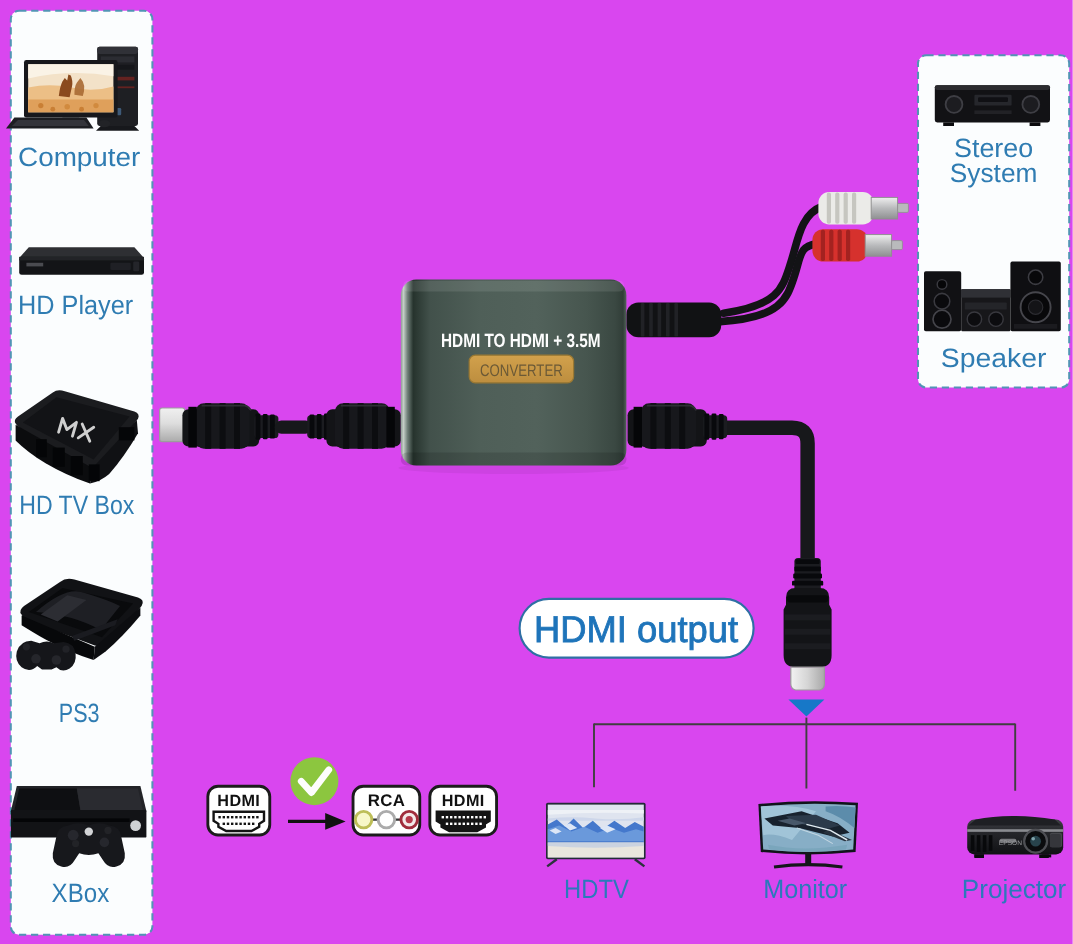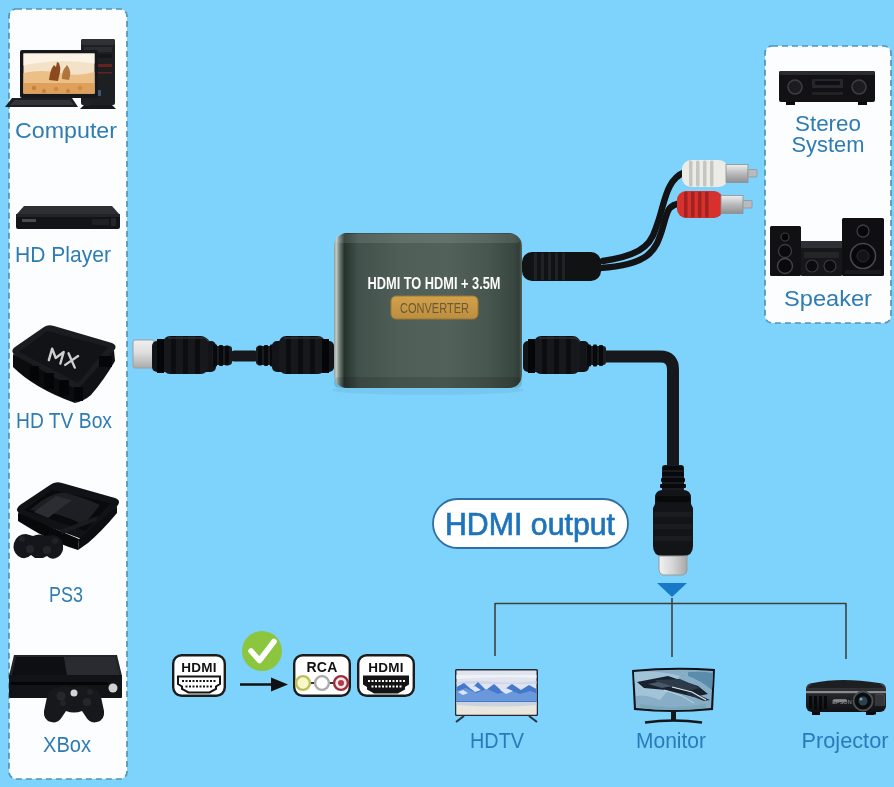--- a/index.html
+++ b/index.html
@@ -1,16 +1,16 @@
 <!DOCTYPE html>
 <html><head>
 <meta charset="utf-8">
 <style>
   html,body{margin:0;padding:0;background:#fff;}
-  #stage{position:relative;width:894px;height:787px;overflow:hidden;background:#7dd3fc;
+  #stage{position:relative;width:894px;height:787px;overflow:hidden;background:#d946ef;
          font-family:"Liberation Sans", sans-serif;}
   svg{position:absolute;left:0;top:0;}
 </style>
 </head>
 <body>
 <div id="stage">
 <svg width="894" height="787" viewBox="0 0 894 787">
 <defs>
   <linearGradient id="gbox" x1="0" y1="0" x2="1" y2="0">
     <stop offset="0" stop-color="#8d9a94"></stop>

